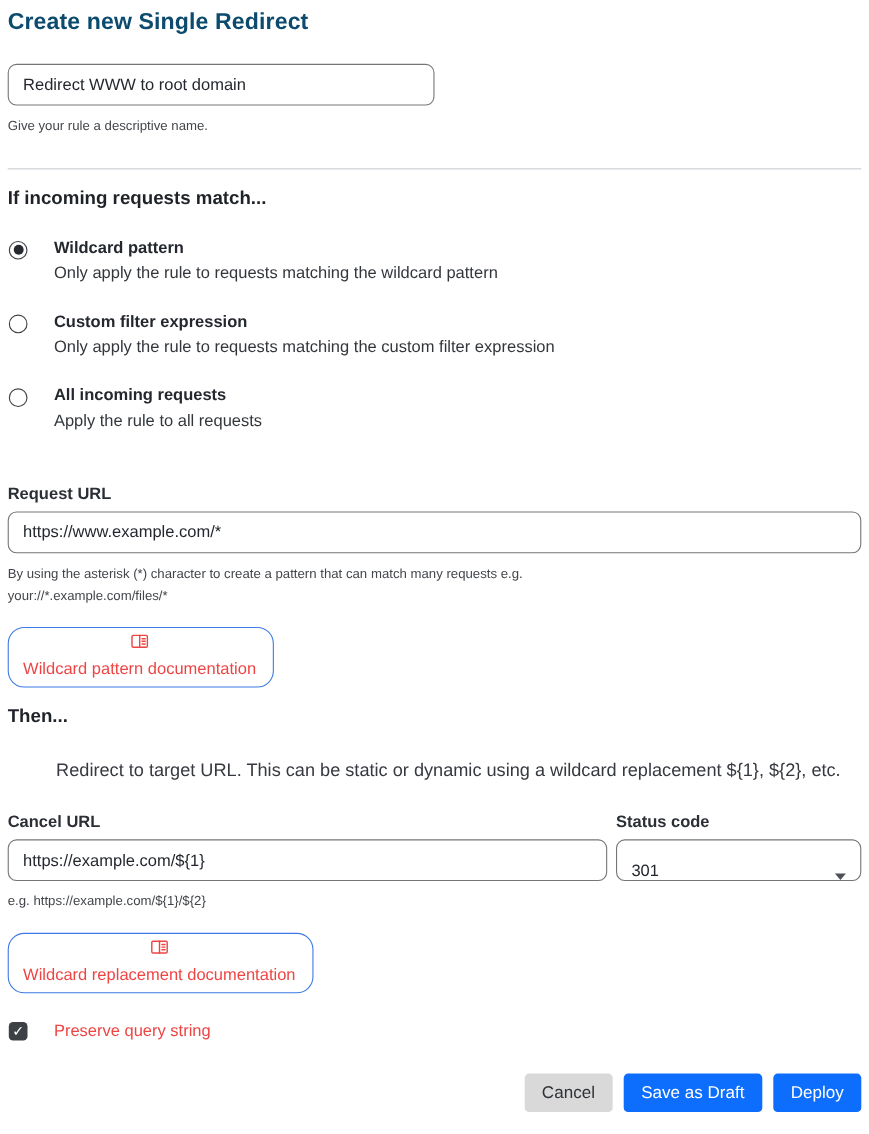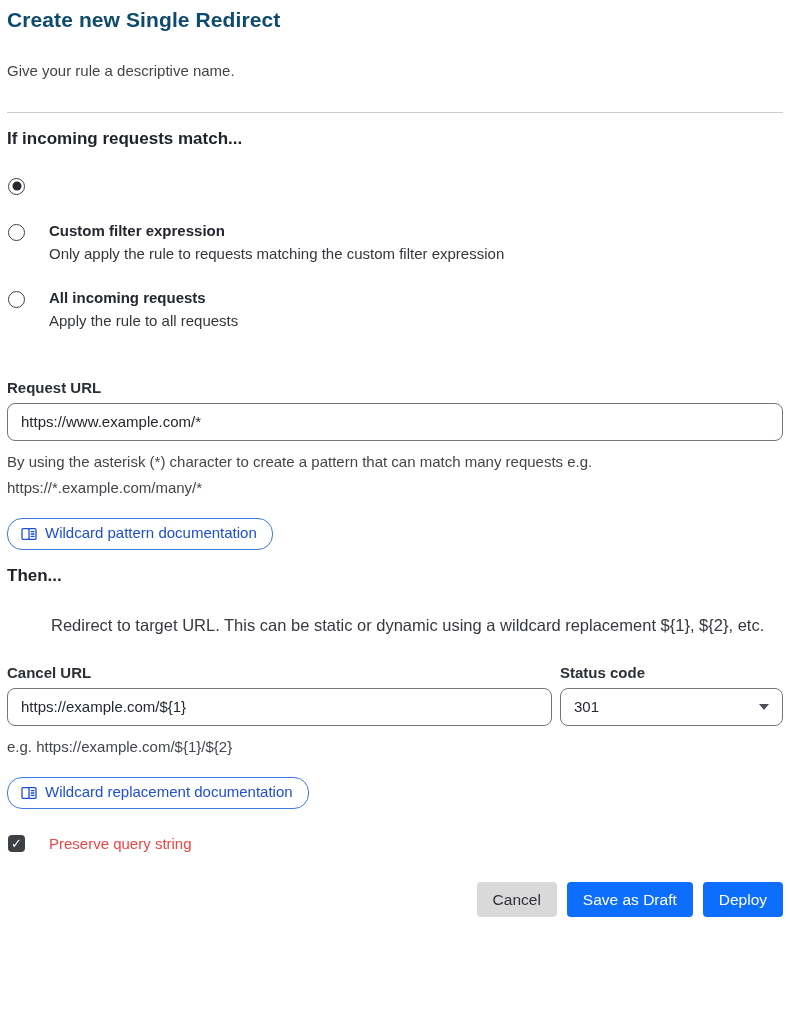--- a/index.html
+++ b/index.html
@@ -32,21 +32,21 @@
     font-family: inherit;
     font-size: 15px;
     color: #24282e;
     padding: 0 13px;
     background: #fff;
     width: 100%;
     outline: none;
   }
   .rule-name-input { width: 388px; display: block; }
   .help-text {
-    font-size: 15px;
+    font-size: 12px;
     color: #42464b;
     margin-top: 8px;
     line-height: 1.72;
   }
   hr.divider {
     border: none;
     border-top: 1px solid #c9cdd1;
     margin: 28px 0 0 0;
   }
   .section-heading {
@@ -88,25 +88,26 @@
   
   .doc-button {
     display: inline-flex;
     align-items: center;
     gap: 8px;
     margin-top: 18px;
     padding: 4px 15px 5px 13px;
     background: #fff;
     border: 1.5px solid #3d7ae5;
     border-radius: 15px;
-    color: #1d4ed8;
+    color: #ef4444;
     font-family: inherit;
     font-size: 15px;
     cursor: pointer;
     line-height: 1.35;
+    flex-direction: column;
   }
   .doc-button svg { display: block; }
   
   .then-desc {
     font-size: 16.5px;
     color: #36393f;
     margin-top: 30px;
     margin-left: 44px;
   }
   .target-row {
@@ -114,21 +115,21 @@
     align-items: flex-start;
     margin-top: 29px;
   }
   .target-col { flex: 0 0 545px; }
   .status-col { flex: 0 0 223px; margin-left: 8px; }
   .select-box {
     height: 38px;
     border: 1px solid #767676;
     border-radius: 8px;
     display: flex;
-    align-items: center;
+    align-items: flex-end;
     justify-content: space-between;
     padding: 0 13px;
     font-size: 15px;
     color: #24282e;
     background: #fff;
     cursor: pointer;
   }
   .select-caret {
     width: 0; height: 0;
     border-left: 5px solid transparent;
@@ -177,31 +178,36 @@
   .btn-blue { background: #0d6efd; color: #ffffff; }
 </style>
 </head>
 <body>
 
 
 
 <h1 class="page-title">Create new Single Redirect</h1>
 
 <div>
+  <input class="text-input rule-name-input" type="text" value="Redirect WWW to root domain" style="">
   <div class="help-text">Give your rule a descriptive name.</div>
 </div>
 
 <hr class="divider">
 
 <h2 class="section-heading">If incoming requests match...</h2>
 
 <div class="radio-group">
 
   <div class="radio-row">
     <span class="radio-circle checked"></span>
+    <span class="radio-texts">
+      <span class="radio-label">Wildcard pattern</span>
+      <div class="radio-desc">Only apply the rule to requests matching the wildcard pattern</div>
+    </span>
   </div>
 
   <div class="radio-row">
     <span class="radio-circle"></span>
     <span class="radio-texts">
       <span class="radio-label">Custom filter expression</span>
       <div class="radio-desc">Only apply the rule to requests matching the custom filter expression</div>
     </span>
   </div>
 
@@ -213,21 +219,21 @@
     </span>
   </div>
 
 </div>
 
 <div class="request-url-block">
   <label class="field-label bold">Request URL</label>
   <input class="text-input" type="text" value="https://www.example.com/*" style="">
   <div class="help-text">
     <div>By using the asterisk (*) character to create a pattern that can match many requests e.g.</div>
-    <div>https://*.example.com/many/*</div>
+    <div>your://*.example.com/files/*</div>
   </div>
 </div>
 
 <button class="doc-button">
   <span>
     <svg width="16" height="16" viewBox="0 0 16 16" fill="none" stroke="currentColor" stroke-width="1.3" stroke-linecap="round">
       <rect x="1" y="2.6" width="14" height="10.8" rx="1.2"></rect>
       <line x1="8" y1="2.6" x2="8" y2="13.4"></line>
       <line x1="10.2" y1="5.6" x2="13" y2="5.6"></line>
       <line x1="10.2" y1="8" x2="13" y2="8"></line>

